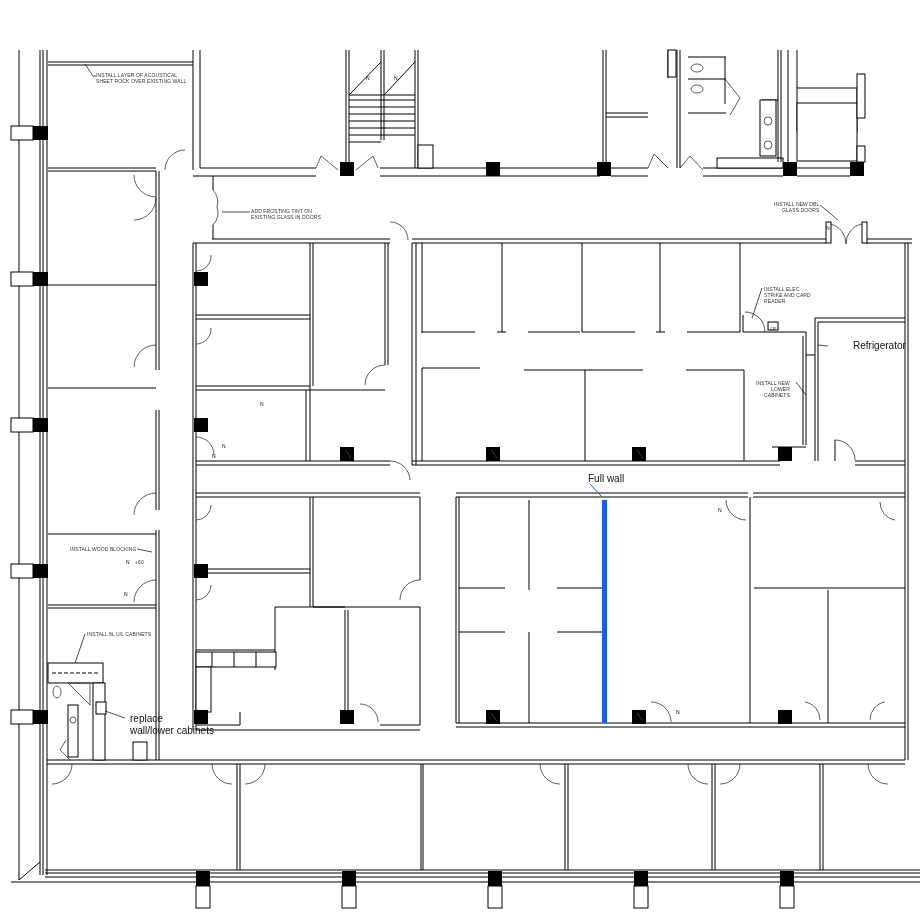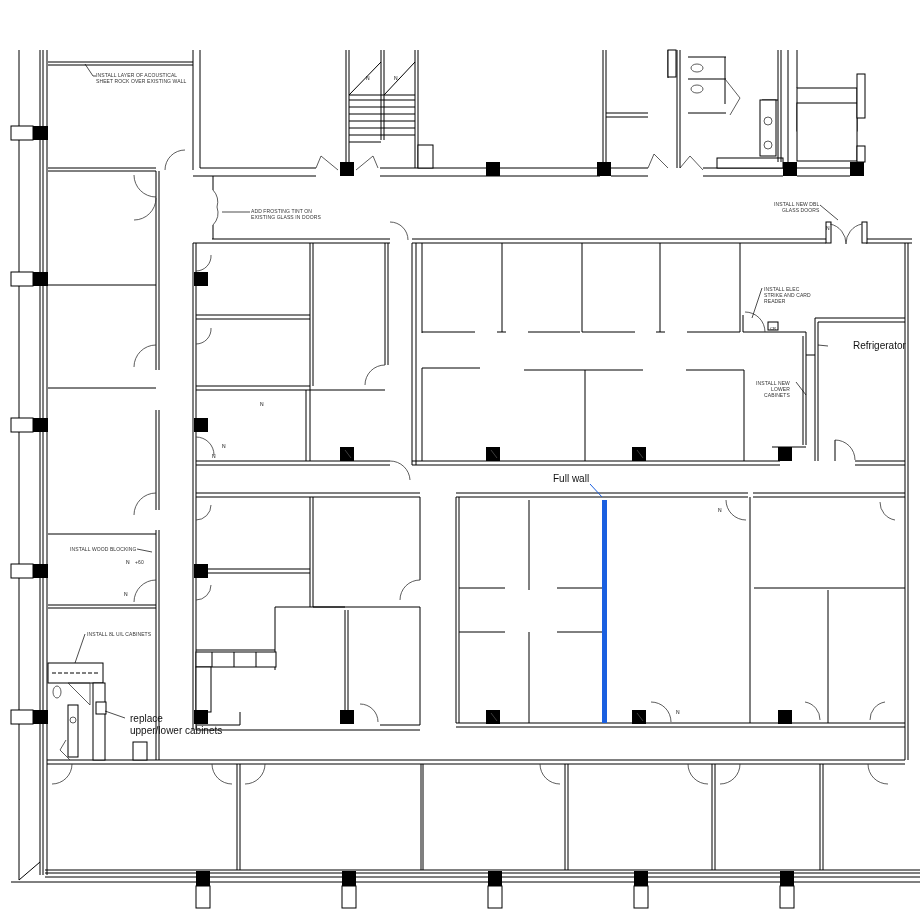--- a/index.html
+++ b/index.html
@@ -385,15 +385,15 @@
 STRIKE AND CARD
 READER</div>
 <div class="note" style="left:756px; top:380px; text-align:right;">INSTALL NEW
 LOWER
 CABINETS</div>
 <div class="note" style="left:70px; top:546px;">INSTALL WOOD BLOCKING</div>
 <div class="note" style="left:135px; top:559px;">+60</div>
 <div class="note" style="left:87px; top:631px;">INSTALL 8L U/L CABINETS</div>
 
 <div class="callout" style="left:830px; top:340px;padding-left:23px;">Refrigerator</div>
-<div class="callout" style="left:553px; top:473px;text-align:right;">Full wall</div>
+<div class="callout" style="left:588px; top:473px;text-align:right;">Full wall</div>
 <div class="callout" style="left:130px; top:713px; line-height:12px;">replace
-upper/lower cabinets</div>
+wall/lower cabinets</div>
 
 </body></html>

